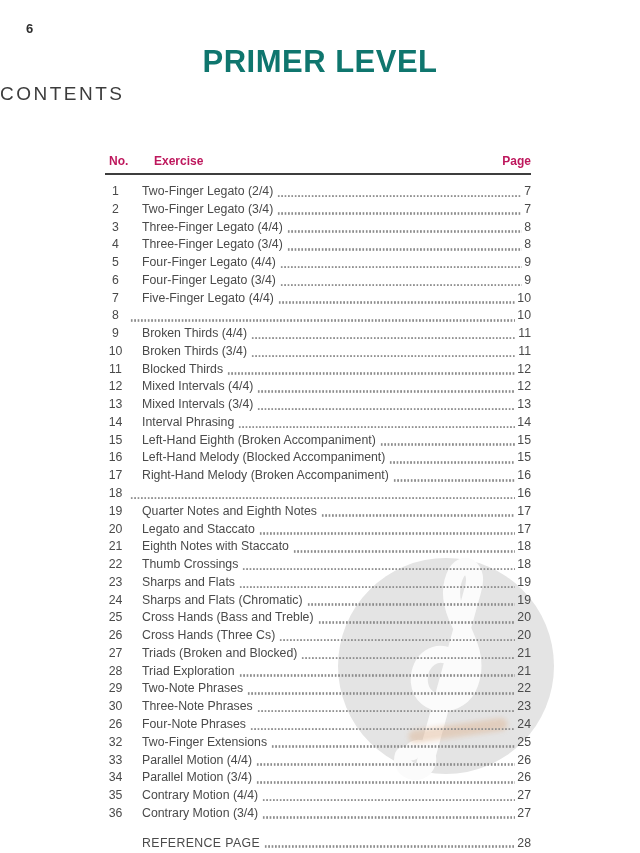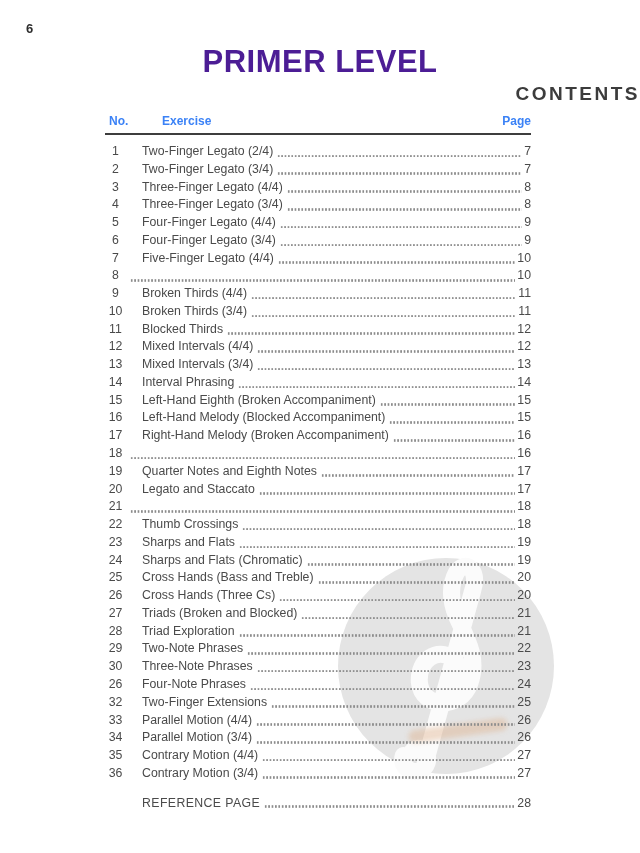--- a/index.html
+++ b/index.html
@@ -23,28 +23,28 @@
   }
 
   
   .title {
     position: absolute;
     top: 44px; left: 0; width: 100%;
     text-align: center;
     font-size: 31px;
     font-weight: 800;
     letter-spacing: 0.5px;
-    color: #4c1d95;
+    color: #0f766e;
   }
   .subtitle {
     position: absolute;
     top: 83px; left: 0; width: 100%;
-    text-align: right;
+    text-align: left;
     font-size: 19px;
-    font-weight: 700;
+    font-weight: 400;
     letter-spacing: 2.5px;
     color: #3c3c3c;
   }
 
   
   .watermark {
     position: absolute;
     left: 336px; top: 550px;
     width: 220px; height: 232px;
     z-index: 0;
@@ -67,27 +67,27 @@
     position: absolute;
     left: 105px; top: 114px;
     width: 426px;
     z-index: 1;
   }
   .toc-head {
     display: flex;
     align-items: baseline;
     font-size: 12px;
     font-weight: 700;
-    color: #3b82f6;
+    color: #be185d;
     padding-bottom: 5px;
     border-bottom: 2px solid #3d3d3d;
   }
   .h-no { width: 25px; padding-left: 4px; flex: none; }
-  .h-ex { flex: 1; margin-left: 28px; }
-  .h-pg { flex: none; }
+  .h-ex { flex: 1; margin-left: 20px; }
+  .h-pg { flex: none; margin-top: 40px; }
 
   .toc-rows { margin-top: 8px; }
   .row {
     display: flex;
     height: 17.78px;
     line-height: 17.78px;
     font-size: 12.3px;
     color: #4a4a4a;
     white-space: nowrap;
   }
@@ -274,20 +274,21 @@
 
   <div class="row">
     <span class="no">20</span>
     <span class="ttl">Legato and Staccato</span>
     <span class="dots"></span>
     <span class="pg">17</span>
   </div>
 
   <div class="row">
     <span class="no">21</span>
+    <span class="ttl">Eighth Notes with Staccato</span>
     <span class="dots"></span>
     <span class="pg">18</span>
   </div>
 
   <div class="row">
     <span class="no">22</span>
     <span class="ttl">Thumb Crossings</span>
     <span class="dots"></span>
     <span class="pg">18</span>
   </div>

